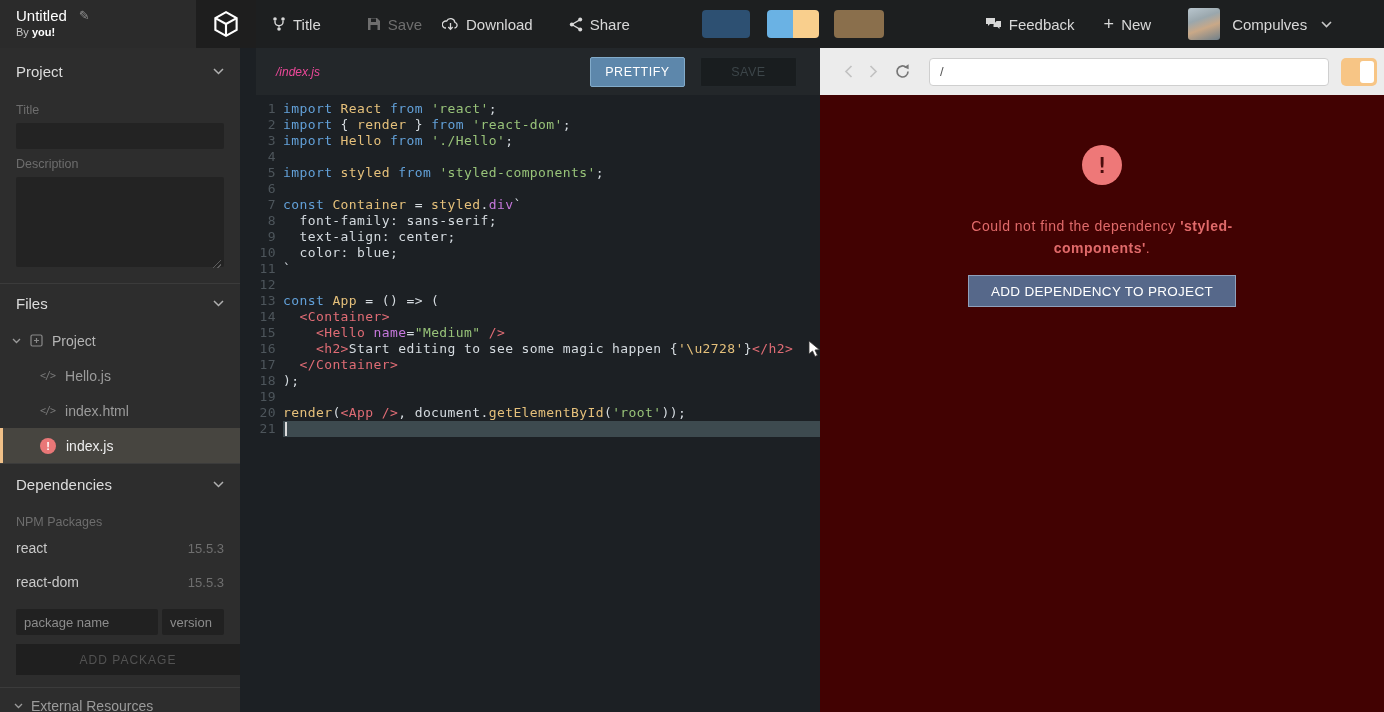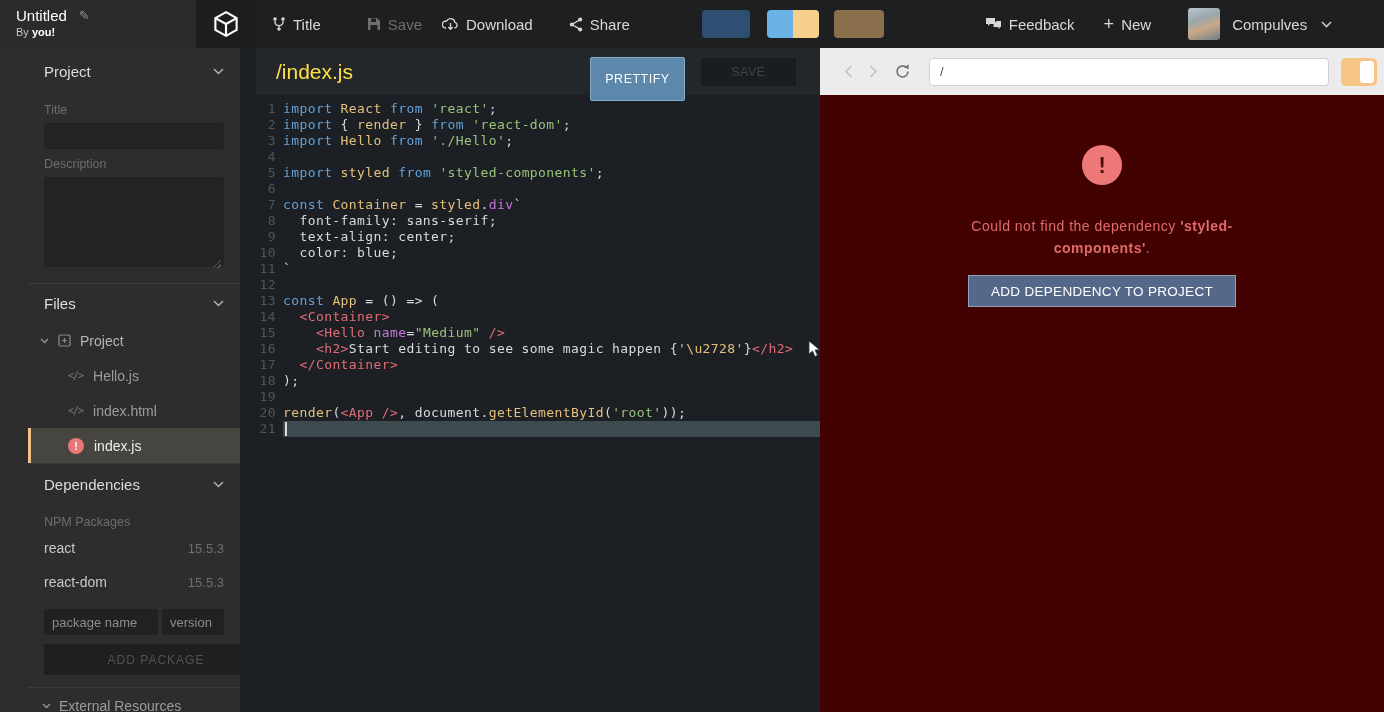--- a/index.html
+++ b/index.html
@@ -19,21 +19,21 @@
 
   
   .topbar { position:absolute; left:256px; top:0; width:1128px; height:48px; background:#1d1f20; display:flex; align-items:center; font-size:15px; }
   .tb-item { display:flex; align-items:center; gap:7px; color:#d8d8d8; cursor:pointer; white-space:nowrap; }
   .tb-item.disabled { color:#6e6e6e; }
   .vm-square { width:48px; height:28px; border-radius:4px; cursor:pointer; }
   .avatar { width:32px; height:32px; border-radius:3px; background:linear-gradient(160deg,#b9c6ce 0%,#9aa7ad 35%,#c9a887 60%,#6e7f8a 100%); }
   .chev { margin-left:7px; }
 
   
-  .sidebar { position:absolute; left:0; top:48px; width:240px; height:664px; background:#2d2d2d; overflow:hidden;padding-left:28px; }
+  .sidebar { position:absolute; left:0; top:48px; width:240px; height:664px; background:#2d2d2d; overflow:hidden; }
   .sec-header { height:47px; padding:0 16px; display:flex; align-items:center; justify-content:space-between; color:#dcdcdc; font-size:15px; cursor:pointer; }
   .sec-header.bordered { border-top:1px solid #3b3b3b; height:40px; }
   .fields { padding:0 16px 12px; }
   .f-label { margin:8px 0 6px; color:#6d6d6d; font-size:12.5px; }
   .inp { height:26px; width:100%; background:#232323; border:0; border-radius:2px; color:#ddd; padding:0 8px; font-size:13px; font-family:"Liberation Sans",sans-serif; }
   .ta { height:90px; resize:none; padding-top:5px; position:relative; }
   .ta-wrap { position:relative; }
   .ta-wrap::after { content:""; position:absolute; right:3px; bottom:3px; width:9px; height:9px;
       background:repeating-linear-gradient(-45deg, transparent 0 2px, #5d5d5d 2px 3px);
       clip-path:polygon(100% 0, 100% 100%, 0 100%); pointer-events:none; }
@@ -52,22 +52,22 @@
   .pkg-inputs input { background:#212121; border:0; border-radius:2px; height:26px; color:#ddd; font-size:13px; padding:0 8px; font-family:"Liberation Sans",sans-serif; }
   .pkg-inputs input::placeholder { color:#8c8c8c; }
   .pkg-name-inp { flex:1; min-width:0; }
   .pkg-ver-inp { width:62px; }
   .add-pkg { margin:9px 16px 0; height:31px; background:#1f1f1f; border:0; border-radius:0; color:#525252; font-size:12px; letter-spacing:1px; width:224px; cursor:pointer; font-family:"Liberation Sans",sans-serif; }
   .ext-row { margin-top:12px; border-top:1px solid #3b3b3b; height:36px; display:flex; align-items:center; gap:8px; padding:0 14px; color:#9b9b9b; font-size:14px; cursor:pointer; }
 
   
   .editor { position:absolute; left:256px; top:48px; width:564px; height:664px; background:#1c2024; }
   .editor-tabbar { height:47px; background:#23272a; position:relative; display:flex; align-items:center; }
-  .tab-label { margin-left:20px; font-size:21px; color:#fde047; cursor:pointer; }
-  .btn-prettify { position:absolute; left:334px; top:9px; width:95px; height:44px; background:#5d87ab; border:1px solid #82abca; border-radius:2px; color:#fff; font-size:12.5px; letter-spacing:0.5px; cursor:pointer; font-family:"Liberation Sans",sans-serif; }
+  .tab-label { margin-left:20px; font-size:12px; color:#ec4899; cursor:pointer;font-style:italic; }
+  .btn-prettify { position:absolute; left:334px; top:9px; width:95px; height:30px; background:#5d87ab; border:1px solid #82abca; border-radius:2px; color:#fff; font-size:12.5px; letter-spacing:0.5px; cursor:pointer; font-family:"Liberation Sans",sans-serif; }
   .btn-save-ed { position:absolute; left:444px; top:9px; width:97px; height:30px; background:#191d1f; border:1px solid #23282b; border-radius:2px; color:#3c4549; font-size:12.5px; letter-spacing:0.5px; cursor:pointer; font-family:"Liberation Sans",sans-serif; }
   .code-area { padding-top:6px; font-family:"DejaVu Sans Mono",monospace; font-size:13px; line-height:16px; letter-spacing:0.4px; }
   .code-line { display:flex; height:16px; }
   .gutter { width:27px; padding-right:7px; text-align:right; color:#4d555b; flex-shrink:0; }
   .line-content { white-space:pre; color:#d5dbe0; flex:1; }
   .line-content.active { background:#3d4a4f; position:relative; }
   .caret { position:absolute; left:2px; top:1px; width:2px; height:14px; background:#dcdcdc; }
   .kw { color:#62a0d8; } .id { color:#e5c07b; } .str { color:#98c379; } .tag { color:#e06c75; } .attr { color:#c678dd; } .pl { color:#d5dbe0; }
 
   

